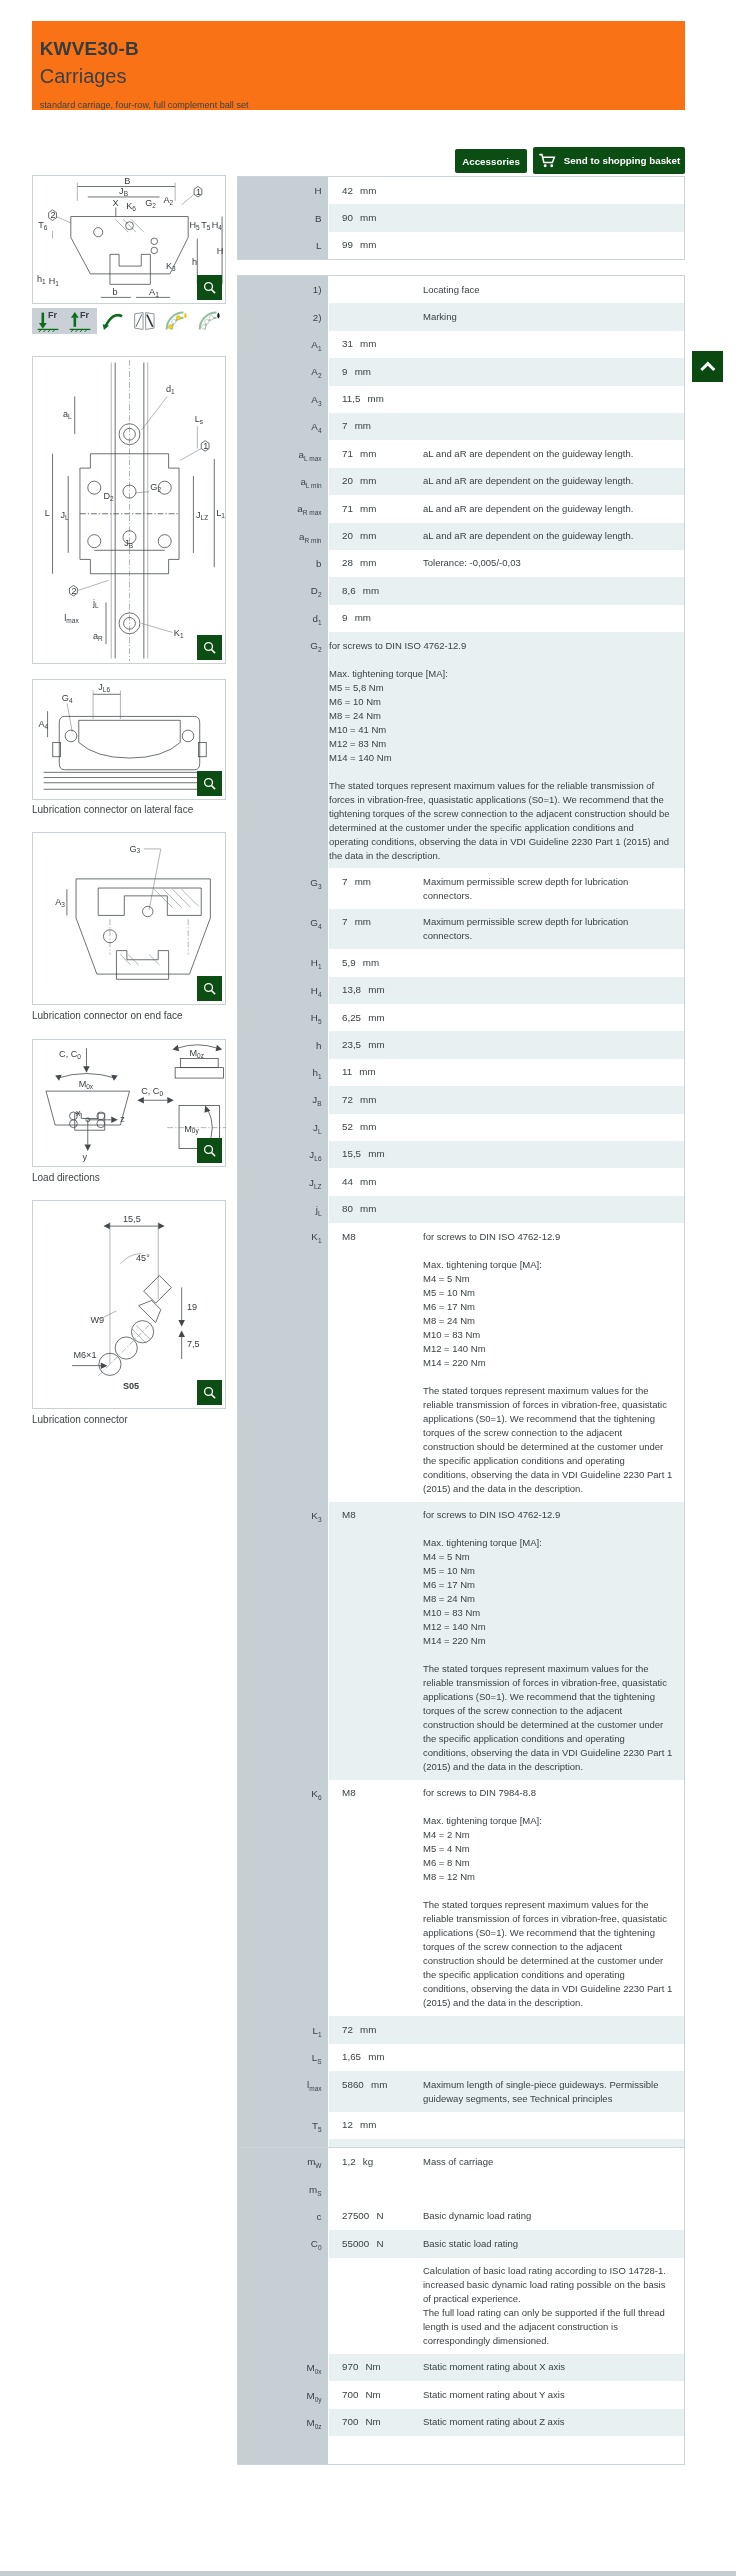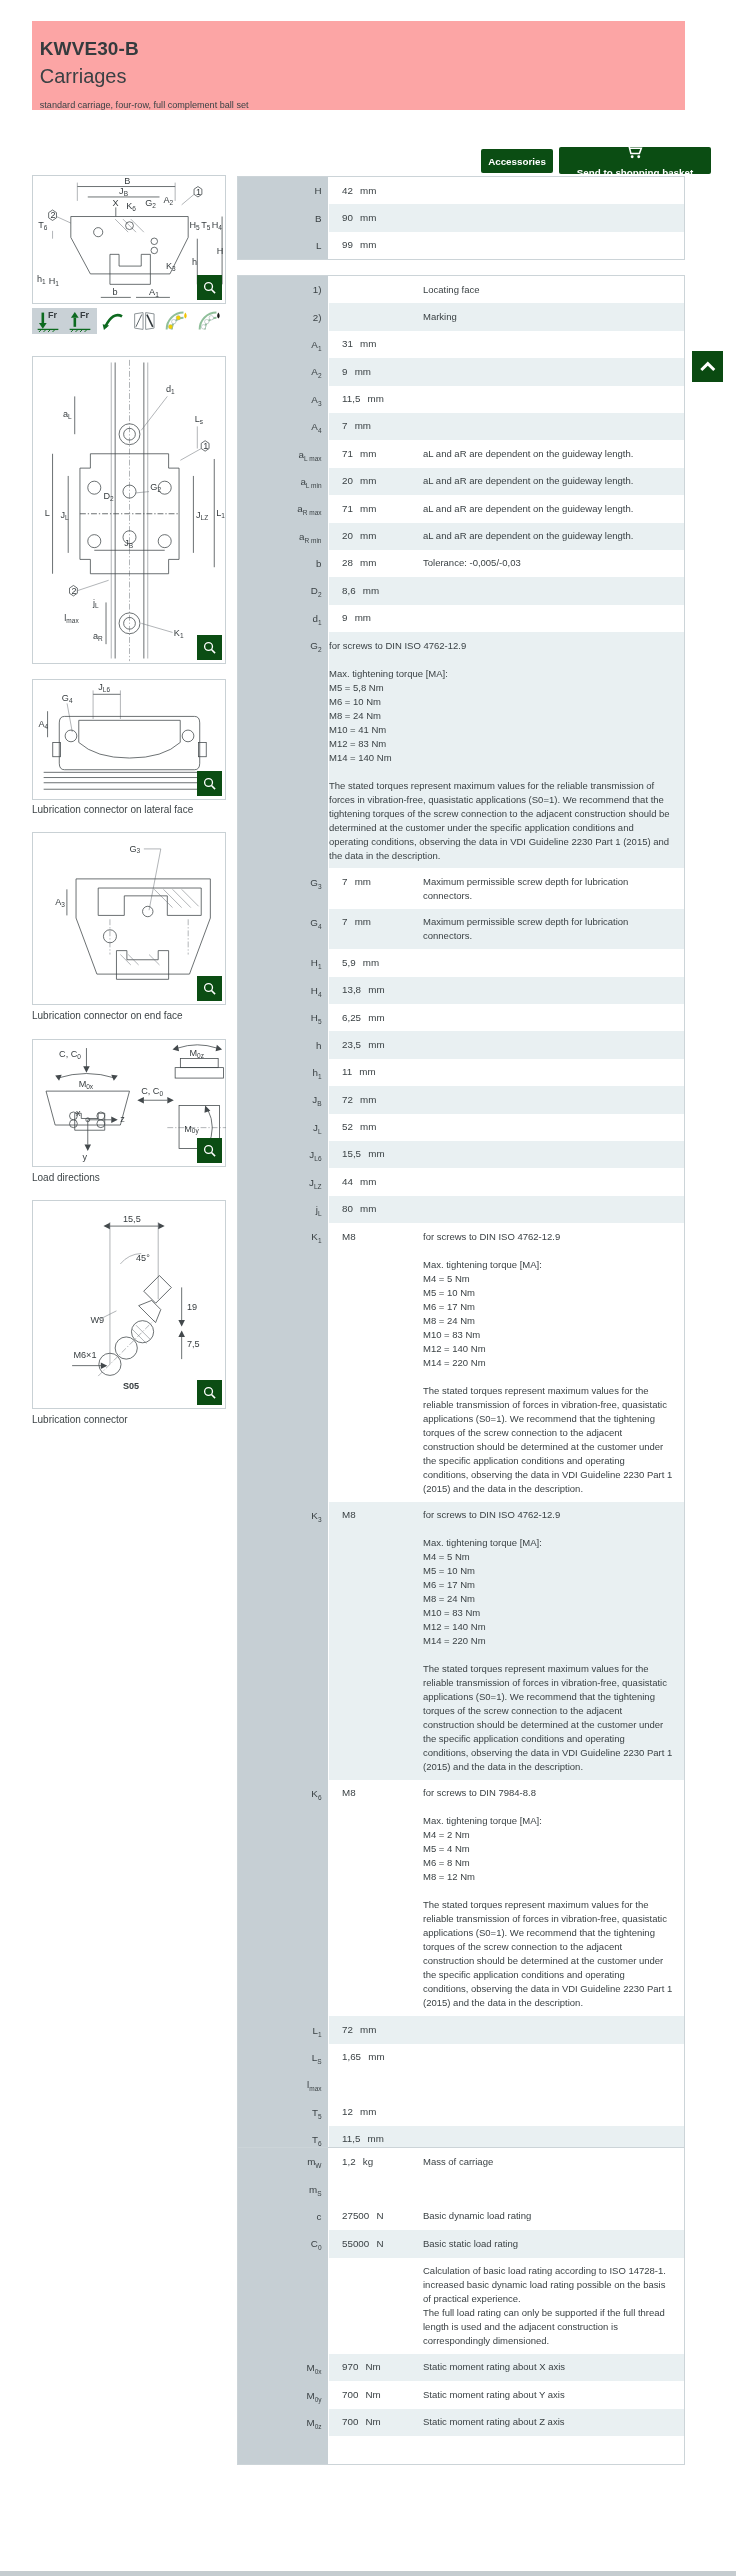--- a/index.html
+++ b/index.html
@@ -1,29 +1,29 @@
 <!DOCTYPE html>
 <html style="font-size:10.4px"><head>
 <meta charset="utf-8">
 <style>
   * { box-sizing: border-box; margin: 0; padding: 0; }
   html,body { width:736px; background:#fff; font-family:"Liberation Sans", sans-serif; }
   body { position:relative; height:2576px; overflow:hidden; color:#3c4246; }
 
   
-  .header { position:absolute; left:32px; top:21px; width:653px; height:89px; background:#fca5a5; padding:17px 0 0 7.8px; }
+  .header { position:absolute; left:32px; top:21px; width:653px; height:89px; background:#f97316; padding:17px 0 0 7.8px; }
   .header h1 { font-size:19px; font-weight:bold; color:#353b3e; letter-spacing:0.1px; }
   .header h2 { font-size:20px; font-weight:normal; color:#3a4144; margin-top:5.2px; }
   .header p  { font-size:9.1px; color:#3a4144; margin-top:11.7px; }
 
   
   .btn { position:absolute; background:#0b4d13; color:#fff; font-weight:bold; font-size:9.8px;
-         border:none; border-radius:2px; display:flex; align-items:center; justify-content:center; cursor:pointer;margin-left:26px; }
+         border:none; border-radius:2px; display:flex; align-items:center; justify-content:center; cursor:pointer; }
   .btn-acc   { left:455px; top:149px; width:72px; height:24px; }
-  .btn-cart  { left:533px; top:147px; width:152px; height:27px; gap:6.5px;flex-direction:column; }
+  .btn-cart  { left:533px; top:147px; width:152px; height:27px; gap:6.5px; }
   .btn-cart svg { flex:none; }
 
   
   .fig { position:absolute; left:32px; width:194px; background:#fff; border:0.7px solid #c9d1d5; }
   .fig svg.draw { display:block; }
   .mag { position:absolute; right:2.6px; bottom:2.6px; width:25px; height:25px; background:#0b4d13;
          display:flex; align-items:center; justify-content:center; cursor:pointer; }
   .figcap { position:absolute; left:32px; width:196px; font-size:10px; color:#3d4447; }
 
   .iconrow { position:absolute; left:32px; top:308px; width:194px; height:26px; display:flex; justify-content:space-between; }
@@ -743,20 +743,24 @@
       </div>
       <div class="tcontent">
         <div class="tvalue"><span class="v">1,65</span><span class="u">mm</span></div>
         <div class="tdesc"></div>
       </div>
     </div>
     <div class="trow">
       <div class="tlabel">
         <span>l<sub>max</sub></span>
       </div>
+      <div class="tcontent">
+        <div class="tvalue"><span class="v">5860</span><span class="u">mm</span></div>
+        <div class="tdesc">Maximum length of single-piece guideways. Permissible guideway segments, see Technical principles</div>
+      </div>
     </div>
     <div class="trow">
       <div class="tlabel">
         <span>T<sub>5</sub></span>
       </div>
       <div class="tcontent">
         <div class="tvalue"><span class="v">12</span><span class="u">mm</span></div>
         <div class="tdesc"></div>
       </div>
     </div>

